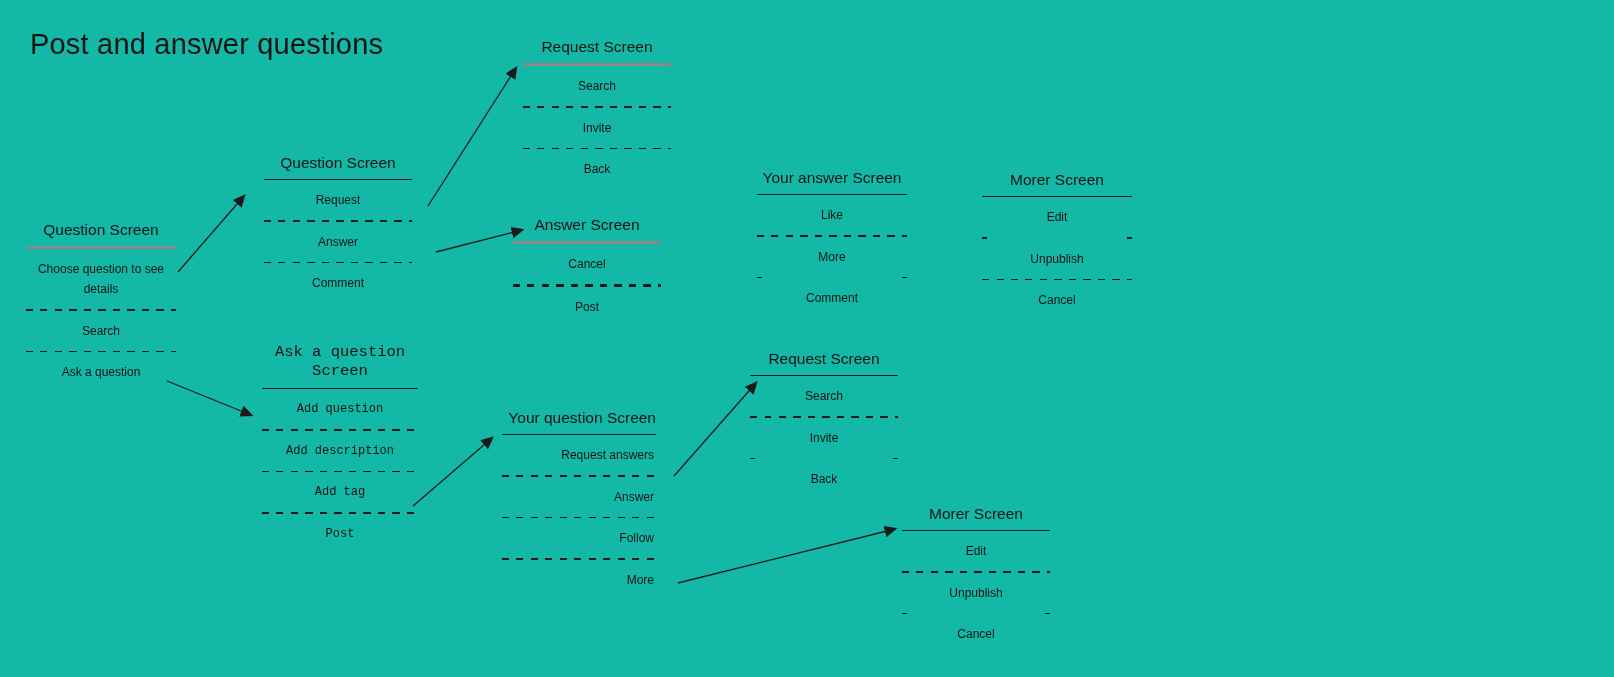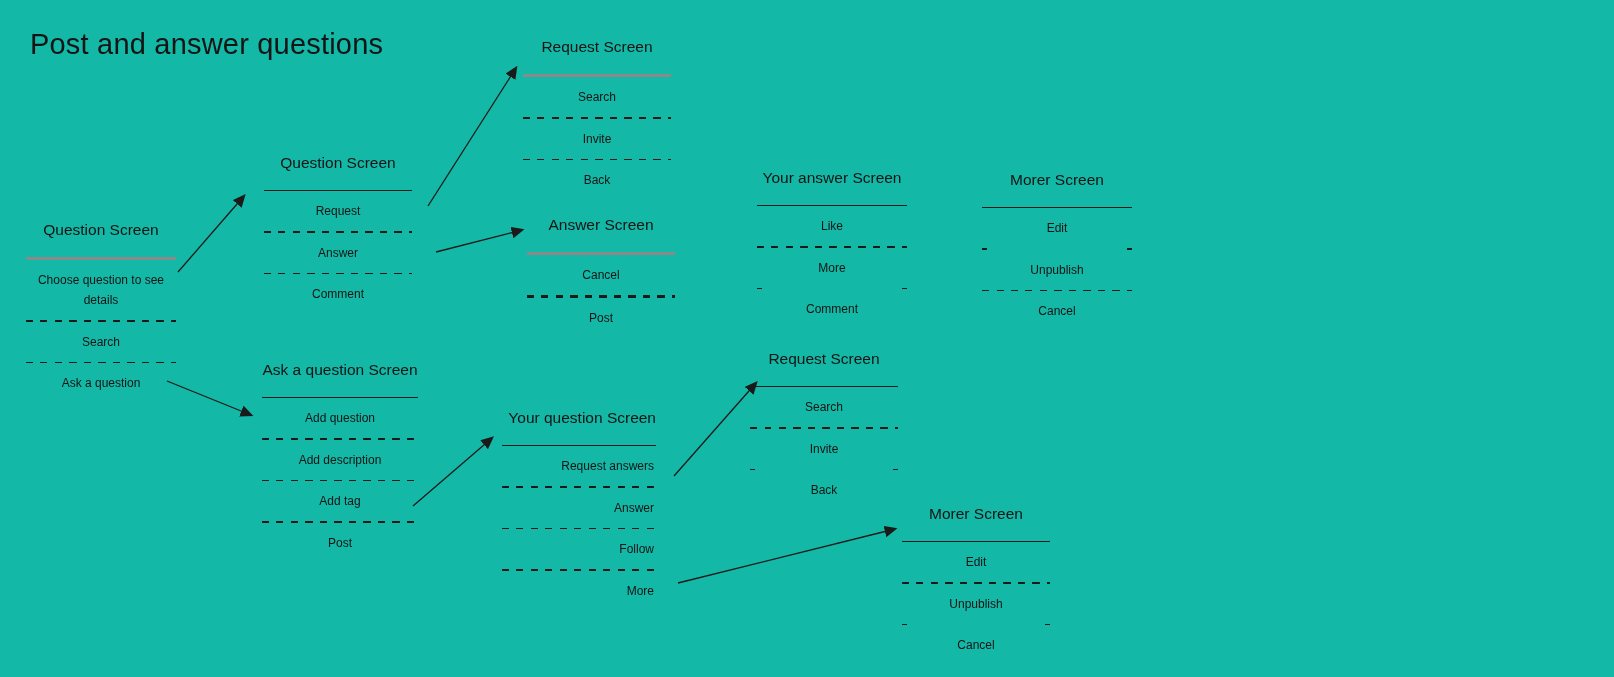--- a/index.html
+++ b/index.html
@@ -6,21 +6,21 @@
   #canvas{
     position:relative;width:1614px;height:677px;background:#14b8a6;overflow:hidden;
     font-family:"Liberation Sans","DejaVu Sans",sans-serif;color:#1a1a1a;
   }
   .page-title{
     position:absolute;left:30px;top:28px;font-size:29px;letter-spacing:.2px;
     color:#141414;font-weight:400;
   }
   .screen{position:absolute;text-align:center;}
   .screen-title{
-    font-size:15.5px;line-height:19px;padding-bottom:18px;color:#141414;
+    font-size:15.5px;line-height:19px;padding-bottom:7px;color:#141414;
     border-bottom:1.6px solid #1a1a1a;
   }
   .screen-title.gray{border-bottom:3px solid #8a8a8a;}
   .item{
     font-size:12px;line-height:20px;padding:10px 2px;color:#141414;
   }
   .divider{height:1.7px;width:100%;
     background-image:repeating-linear-gradient(to right,#1a1a1a 0 7px,transparent 7px 14.5px);
   }
   .divider.sparse{
@@ -56,29 +56,29 @@
 
   <div class="screen" style="left:523px;top:37px;width:148px;">
     <div class="screen-title gray">Request Screen</div>
     <div class="item">Search</div>
     <div class="divider"></div>
     <div class="item">Invite</div>
     <div class="divider"></div>
     <div class="item">Back</div>
   </div>
 
-  <div class="screen" style="left:527px;top:215px;width:148px;">
+  <div class="screen" style="left:513px;top:215px;width:148px;">
     <div class="screen-title gray">Answer Screen</div>
     <div class="item">Cancel</div>
     <div class="divider"></div>
     <div class="divider"></div>
     <div class="item">Post</div>
   </div>
 
-  <div class="screen" style="left:262px;top:360px;width:156px;">
+  <div class="screen" style="left:262px;top:343px;width:156px;font-family:Liberation Mono, monospace;">
     <div class="screen-title">Ask a question Screen</div>
     <div class="item">Add question</div>
     <div class="divider"></div>
     <div class="item">Add description</div>
     <div class="divider"></div>
     <div class="item">Add tag</div>
     <div class="divider"></div>
     <div class="item">Post</div>
   </div>
 

